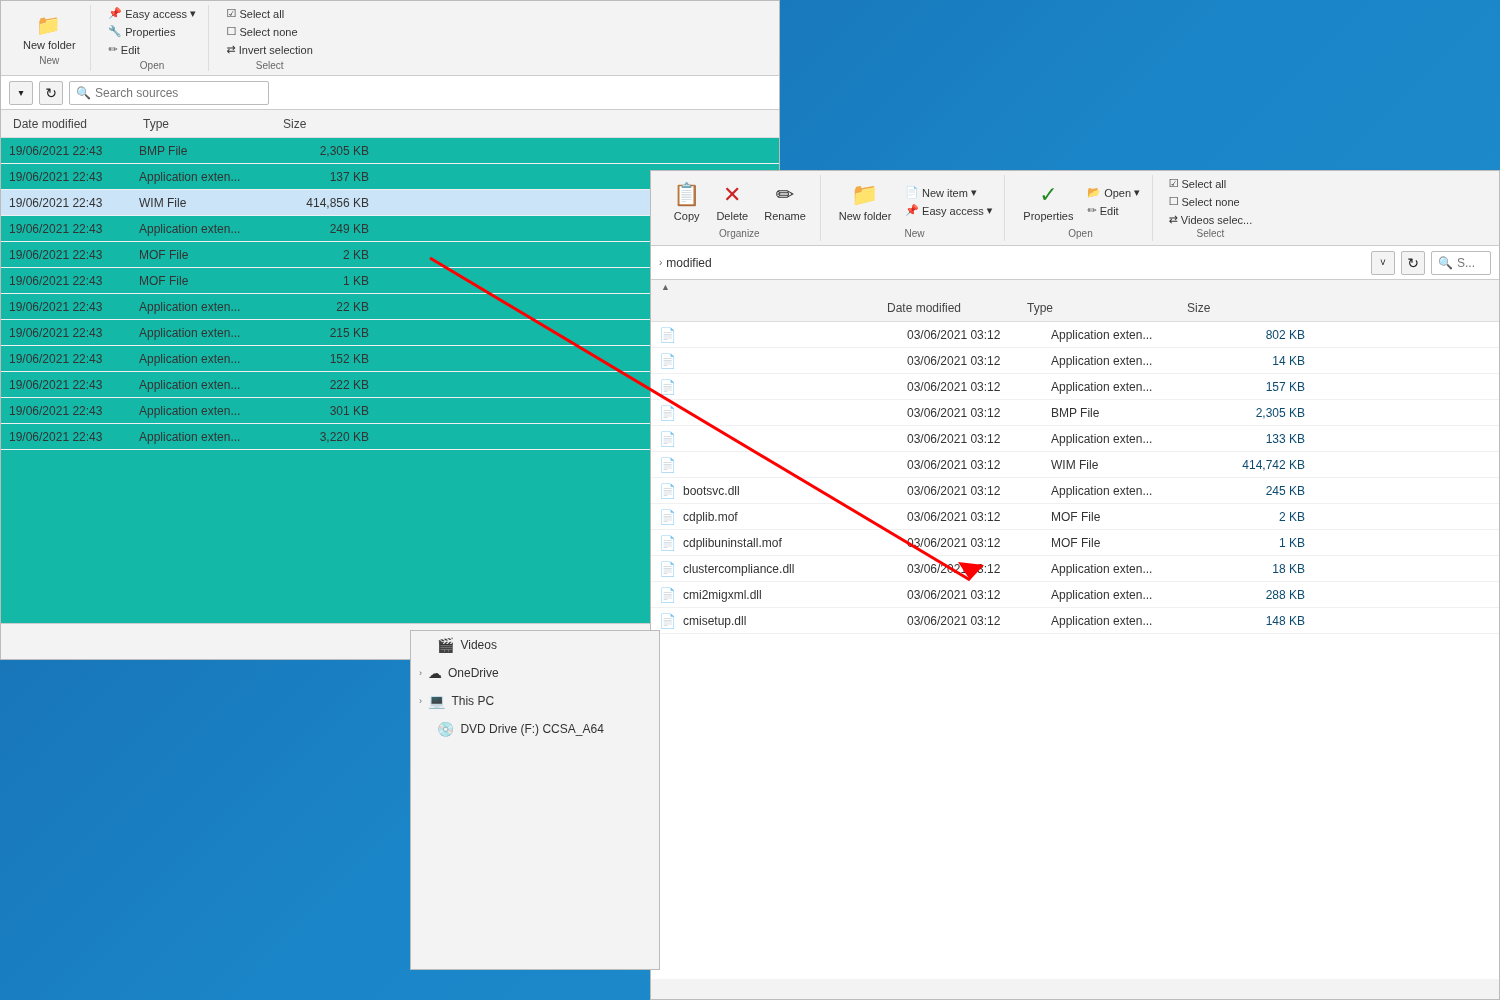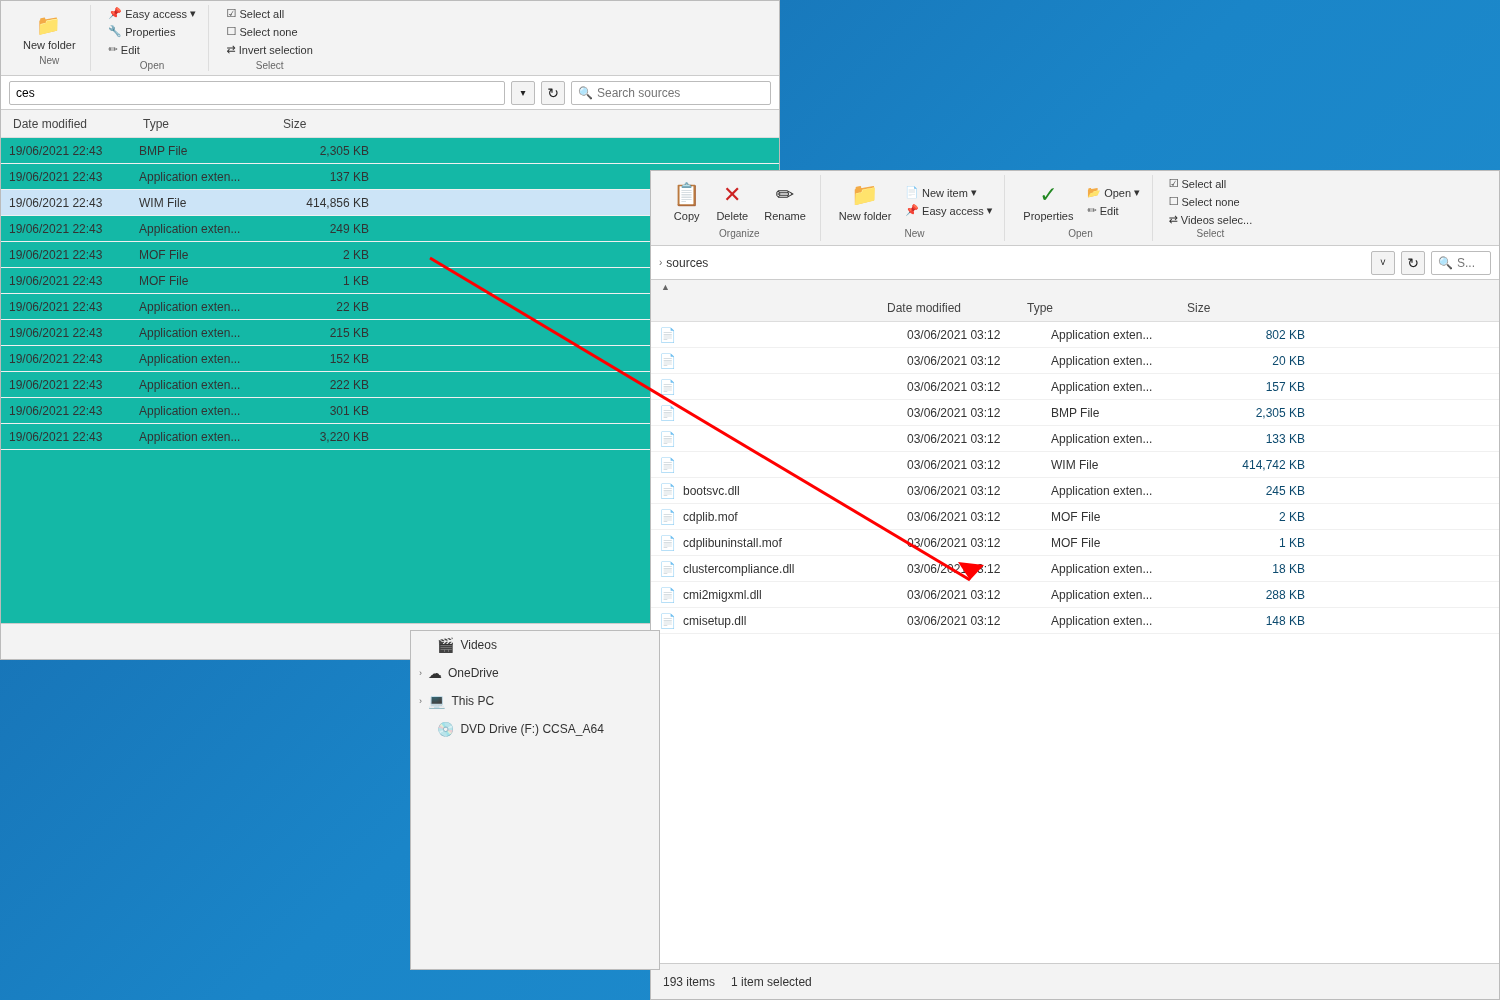--- a/index.html
+++ b/index.html
@@ -450,21 +450,20 @@
         <div class="toolbar-btn-small">
           <span>⇄</span>
           <span>Invert selection</span>
         </div>
       </div>
       <span class="toolbar-group-label">Select</span>
     </div>
   </div>
 
   <div class="address-bar">
-    <input class="address-input" type="text" value="ces" style="">
     <div class="dropdown-btn">▾</div>
     <div class="refresh-btn">↻</div>
     <div class="search-box">
       <span>🔍</span>
       <input type="text" placeholder="Search sources" style="">
     </div>
   </div>
 
   <div class="col-headers-left">
     <span class="col-header" style="width:130px">Date modified</span>
@@ -623,21 +622,21 @@
           </div>
         </div>
       </div>
       <span class="tr-group-label">Select</span>
     </div>
   </div>
 
   <div class="breadcrumb-right">
     <div class="breadcrumb-path">
       <span class="breadcrumb-arrow">›</span>
-      <span class="breadcrumb-text">sources</span>
+      <span class="breadcrumb-text">modified</span>
     </div>
     <div class="dropdown-btn">˅</div>
     <div class="refresh-btn">↻</div>
     <div class="search-box" style="width:60px">
       <span>🔍</span>
       <input type="text" style="width: 30px;" placeholder="S...">
     </div>
   </div>
 
   <div style="height:14px; background:#f3f3f3; display:flex; align-items:center; padding: 0 8px;">
@@ -657,21 +656,21 @@
     <span class="fr-name"></span>
     <span class="fr-date">03/06/2021 03:12</span>
     <span class="fr-type">Application exten...</span>
     <span class="fr-size">802 KB</span>
   </div>
       <div class="fr-row">
     <span class="fr-icon">📄</span>
     <span class="fr-name"></span>
     <span class="fr-date">03/06/2021 03:12</span>
     <span class="fr-type">Application exten...</span>
-    <span class="fr-size">20 KB</span>
+    <span class="fr-size">14 KB</span>
   </div>
       <div class="fr-row">
     <span class="fr-icon">📄</span>
     <span class="fr-name"></span>
     <span class="fr-date">03/06/2021 03:12</span>
     <span class="fr-type">Application exten...</span>
     <span class="fr-size">157 KB</span>
   </div>
       <div class="fr-row">
     <span class="fr-icon">📄</span>
@@ -731,24 +730,20 @@
   </div>
       <div class="fr-row">
     <span class="fr-icon">📄</span>
     <span class="fr-name">cmisetup.dll</span>
     <span class="fr-date">03/06/2021 03:12</span>
     <span class="fr-type">Application exten...</span>
     <span class="fr-size">148 KB</span>
   </div>
     </div>
 
-  <div class="status-bar-right">
-    <span class="status-text">193 items</span>
-    <span class="status-text">1 item selected</span>
-  </div>
 </div>
 
 <div class="sidebar-left">
 <div class="sidebar-item">
     <span style="width:12px; display:inline-block"></span>
     <span class="si-icon">🎬</span>
     <span>Videos</span>
   </div>
     <div class="sidebar-item">
     <span class="si-expand">›</span>

